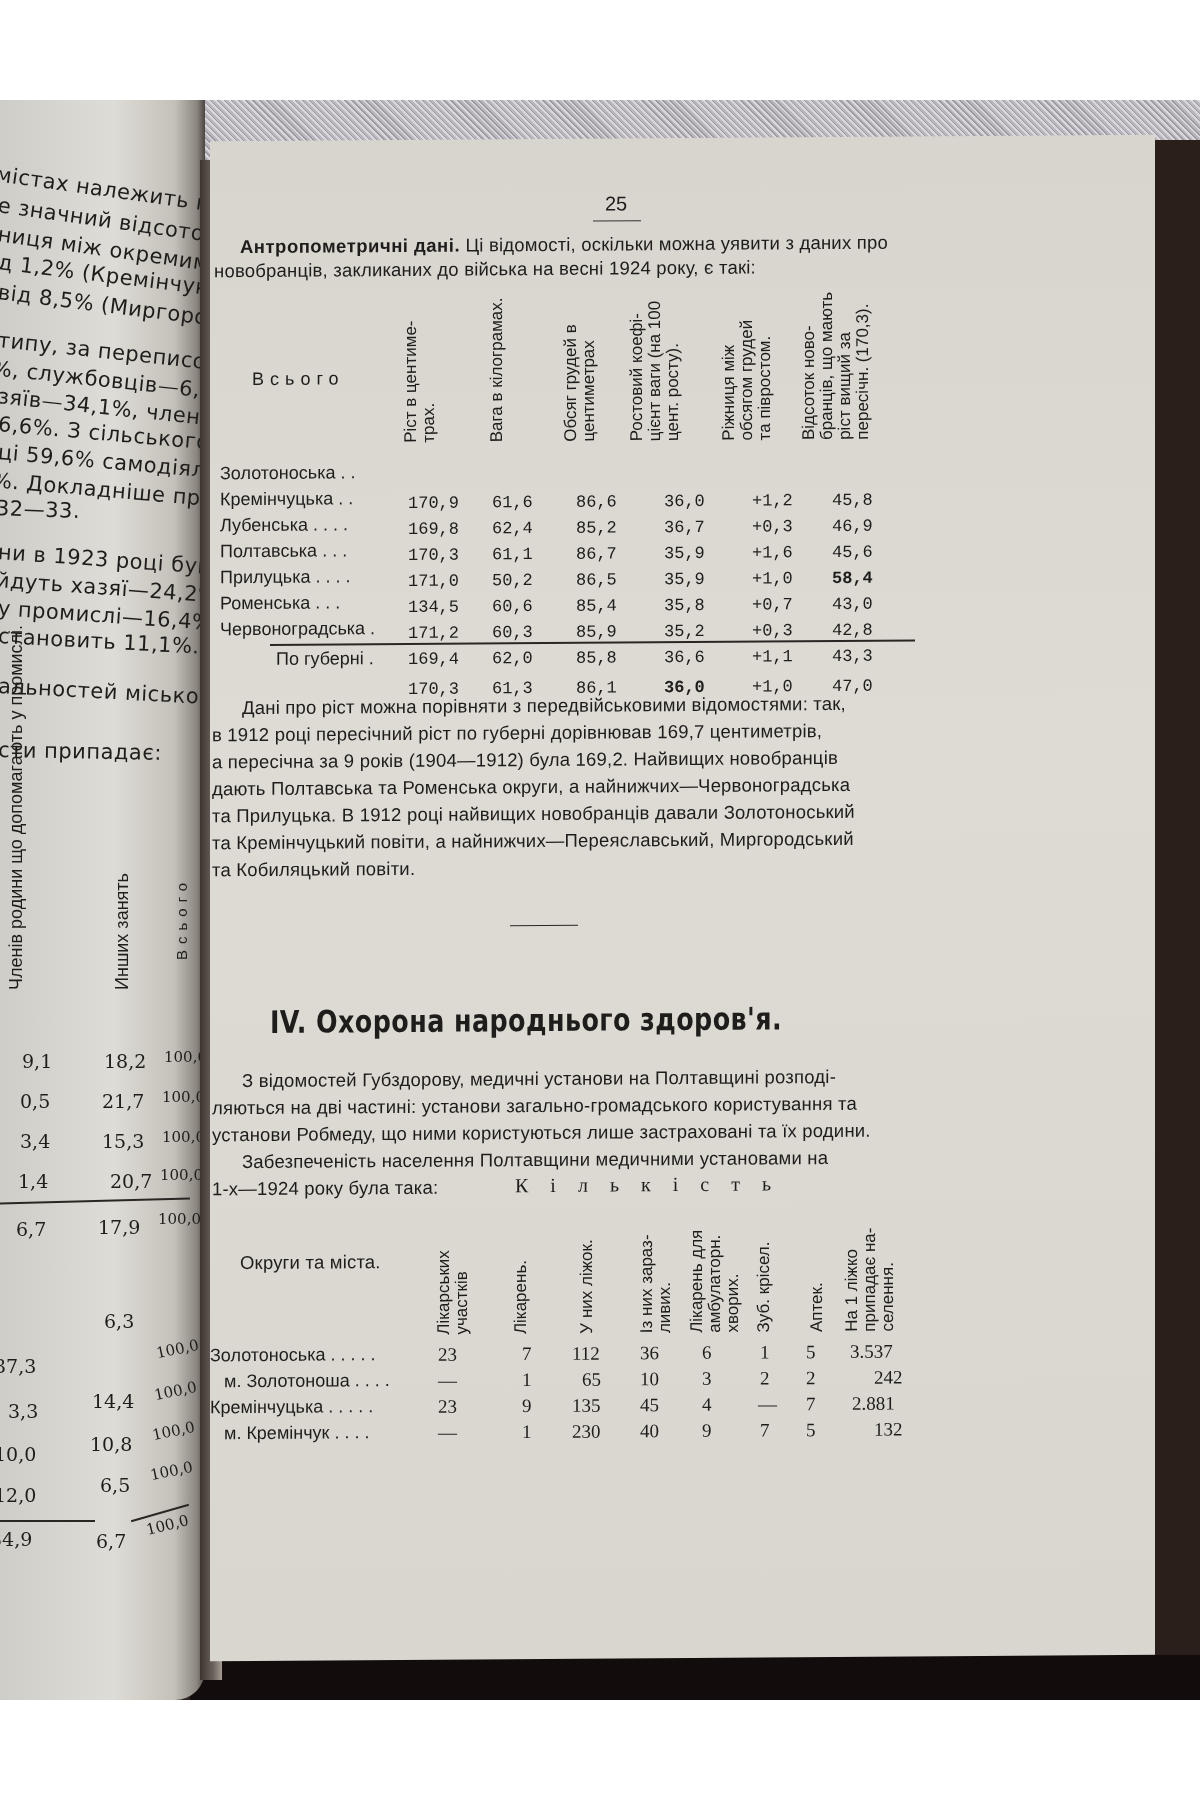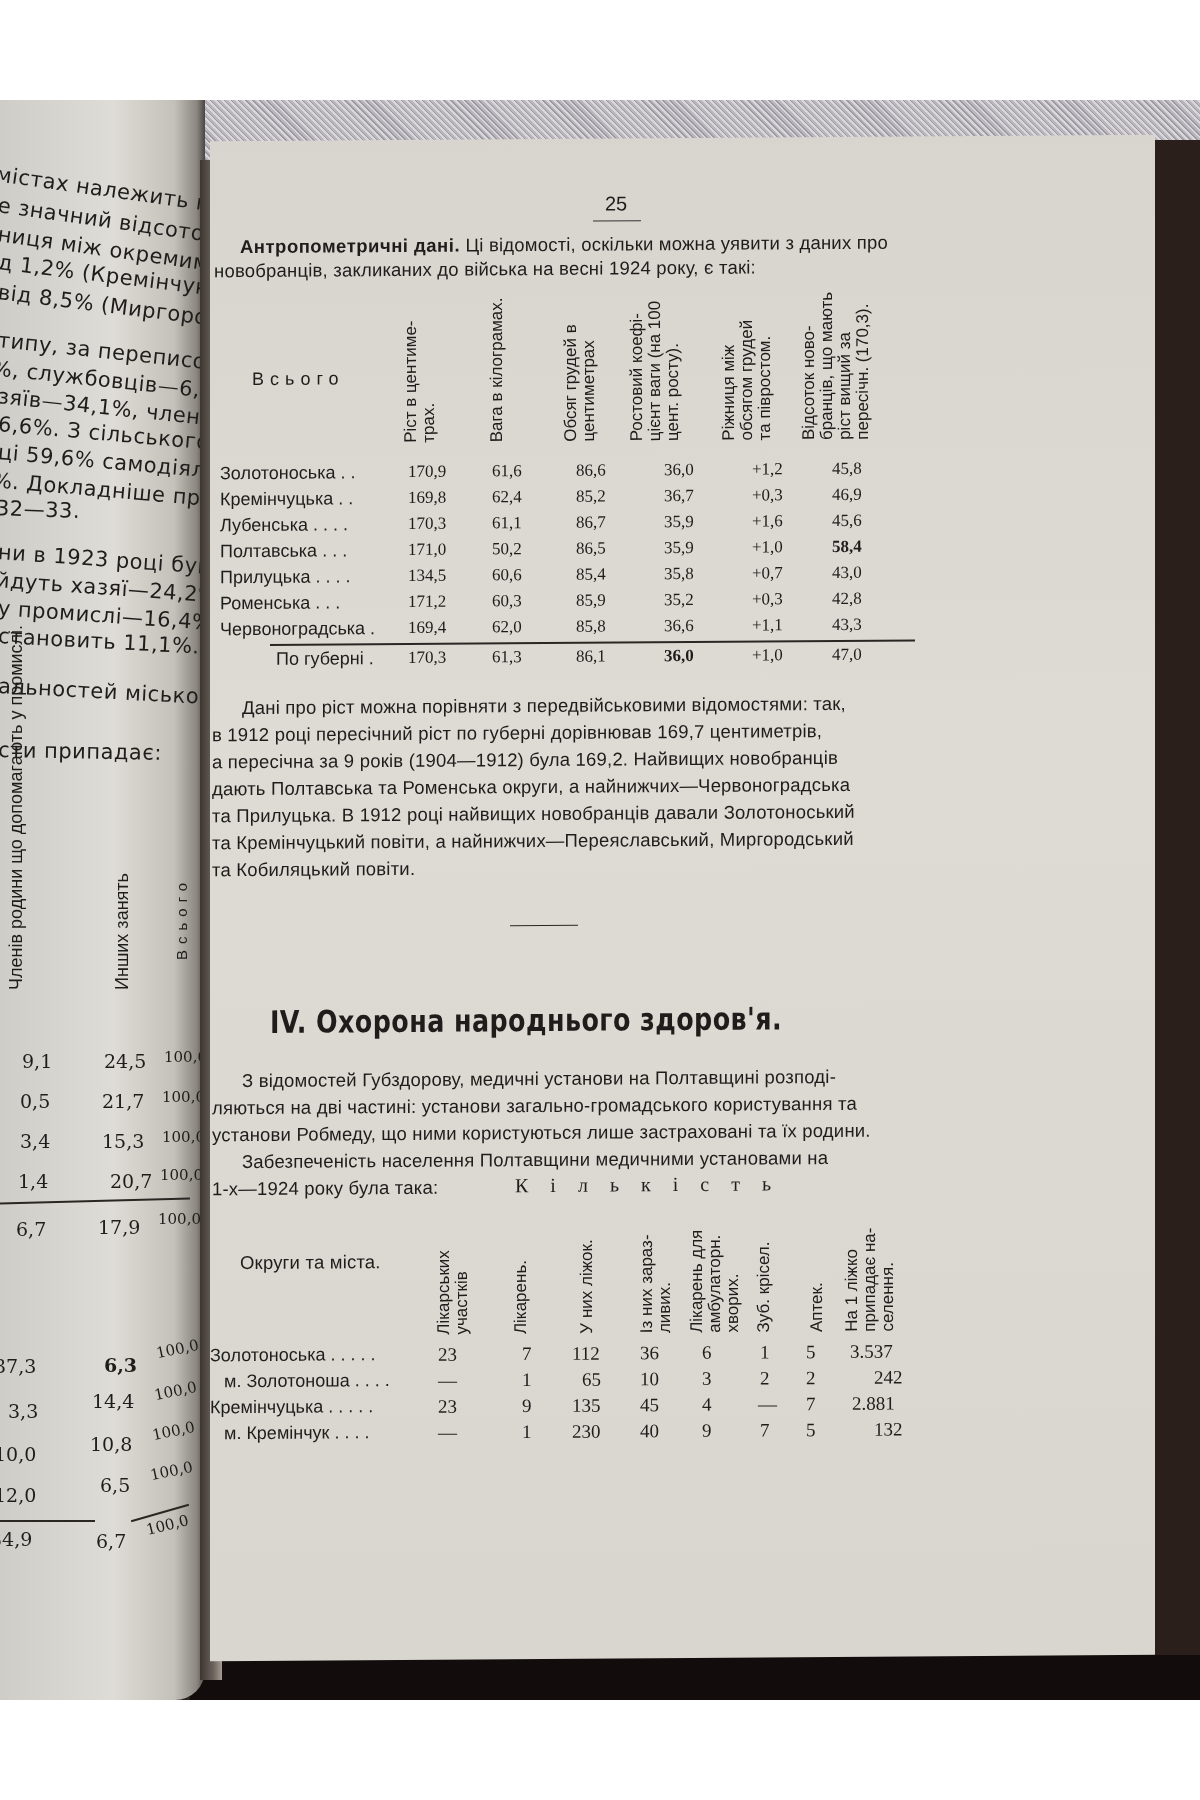--- a/index.html
+++ b/index.html
@@ -26,21 +26,21 @@
      transform:skewY(-0.4deg);}
   .page-num{position:absolute;left:395px;top:54px;font-size:20px;font-family:"Liberation Sans",sans-serif;}
   .page-num-rule{position:absolute;left:383px;top:82px;width:48px;height:1px;background:#333;}
   .para{position:absolute;font-family:"Liberation Sans",sans-serif;font-size:18.5px;line-height:23px;white-space:nowrap;letter-spacing:0.2px;}
   .para b{font-weight:bold;letter-spacing:0.5px;}
   .indent{padding-left:30px;}
   .vhead{position:absolute;font-family:"Liberation Sans",sans-serif;font-size:17px;line-height:18px;white-space:nowrap;transform:rotate(-90deg);transform-origin:left top;}
   .okrugy{position:absolute;font-family:"Liberation Sans",sans-serif;font-size:18px;letter-spacing:6px;}
   .trow{position:absolute;left:10px;width:700px;height:23px;font-family:"Liberation Sans",sans-serif;font-size:18px;}
   .trow span{position:absolute;white-space:nowrap;}
-  .num{font-family:Liberation Serif, serif;font-size:17px;}
+  .num{font-family:Liberation Mono, monospace;font-size:17px;margin-top:32px;}
   .hr{position:absolute;height:2px;background:#2a2623;}
   .section-title{position:absolute;left:60px;top:863px;font-family:"DejaVu Sans","Liberation Sans",sans-serif;font-weight:bold;font-size:31px;letter-spacing:0.5px;transform:scaleX(0.82);transform-origin:left center;white-space:nowrap;}
   .kilkist{position:absolute;left:305px;top:1035px;font-family:"Liberation Serif",serif;font-size:20px;letter-spacing:22px;white-space:nowrap;}
   .mrow{position:absolute;left:0;width:720px;height:24px;font-family:"Liberation Sans",sans-serif;font-size:18px;}
   .mrow span{position:absolute;white-space:nowrap;}
   .mnum{font-family:"Liberation Serif",serif;font-size:19px;}
 </style>
 </head>
 <body>
 
@@ -73,38 +73,38 @@
       <span>Членів родини що допомагають у промислі.</span>
     </div>
     <div class="lp-vert" style="left:112px;top:890px;width:200px;">
       <span>Инших занять</span>
     </div>
     <div class="lp-vert" style="left:172px;top:860px;letter-spacing:6px;font-size:15px;">
       <span>Всього</span>
     </div>
 
     <div class="lp-num" style="left:22px;top:950px;">9,1</div>
-    <div class="lp-num" style="left:104px;top:950px;">24,5</div>
+    <div class="lp-num" style="left:104px;top:950px;">18,2</div>
     <div class="lp-num" style="left:164px;top:948px;font-size:15px;">100,0</div>
     <div class="lp-num" style="left:20px;top:990px;">0,5</div>
     <div class="lp-num" style="left:102px;top:990px;">21,7</div>
     <div class="lp-num" style="left:162px;top:988px;font-size:15px;">100,0</div>
     <div class="lp-num" style="left:20px;top:1030px;">3,4</div>
     <div class="lp-num" style="left:102px;top:1030px;">15,3</div>
     <div class="lp-num" style="left:162px;top:1028px;font-size:15px;">100,0</div>
     <div class="lp-num" style="left:18px;top:1070px;">1,4</div>
     <div class="lp-num" style="left:110px;top:1070px;">20,7</div>
     <div class="lp-num" style="left:160px;top:1066px;font-size:15px;">100,0</div>
     <div class="lp-rule" style="left:0;top:1100px;width:190px;transform:rotate(-1.5deg);"></div>
     <div class="lp-num" style="left:16px;top:1118px;">6,7</div>
     <div class="lp-num" style="left:98px;top:1116px;">17,9</div>
     <div class="lp-num" style="left:158px;top:1110px;font-size:15px;">100,0</div>
 
     <div class="lp-num" style="left:-6px;top:1255px;">37,3</div>
-    <div class="lp-num" style="left:104px;top:1254px;font-weight:bold;">6,3</div>
+    <div class="lp-num" style="left:104px;top:1210px;">6,3</div>
     <div class="lp-num" style="left:156px;top:1240px;font-size:15px;transform:rotate(-12deg);">100,0</div>
     <div class="lp-num" style="left:8px;top:1300px;">3,3</div>
     <div class="lp-num" style="left:92px;top:1290px;">14,4</div>
     <div class="lp-num" style="left:154px;top:1282px;font-size:15px;transform:rotate(-12deg);">100,0</div>
     <div class="lp-num" style="left:-6px;top:1343px;">10,0</div>
     <div class="lp-num" style="left:90px;top:1333px;">10,8</div>
     <div class="lp-num" style="left:152px;top:1322px;font-size:15px;transform:rotate(-12deg);">100,0</div>
     <div class="lp-num" style="left:-6px;top:1384px;">12,0</div>
     <div class="lp-num" style="left:100px;top:1374px;">6,5</div>
     <div class="lp-num" style="left:150px;top:1362px;font-size:15px;transform:rotate(-12deg);">100,0</div>

